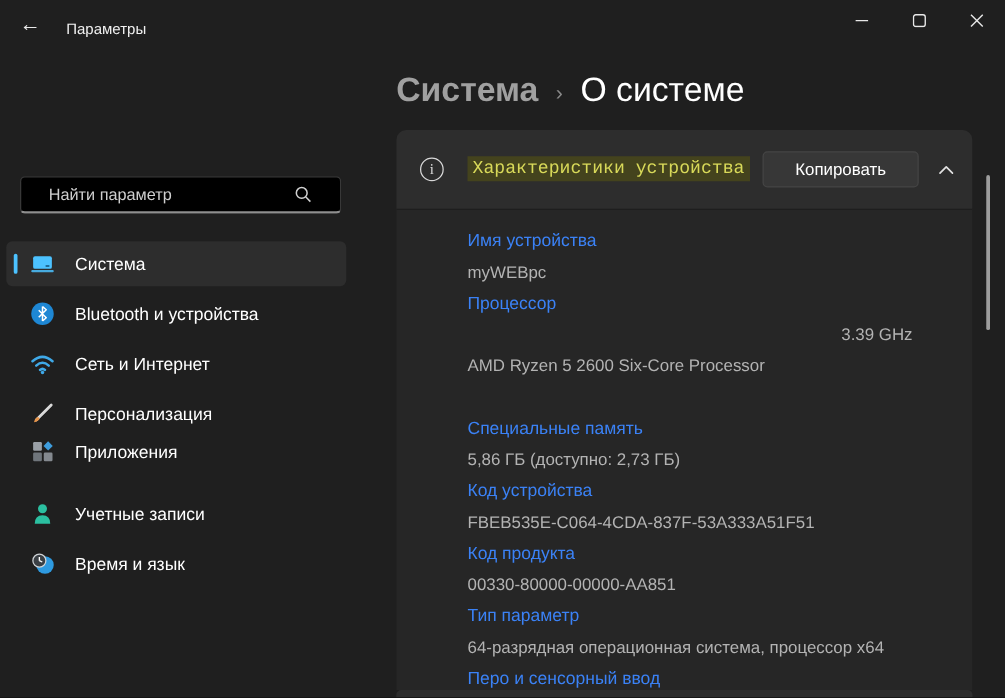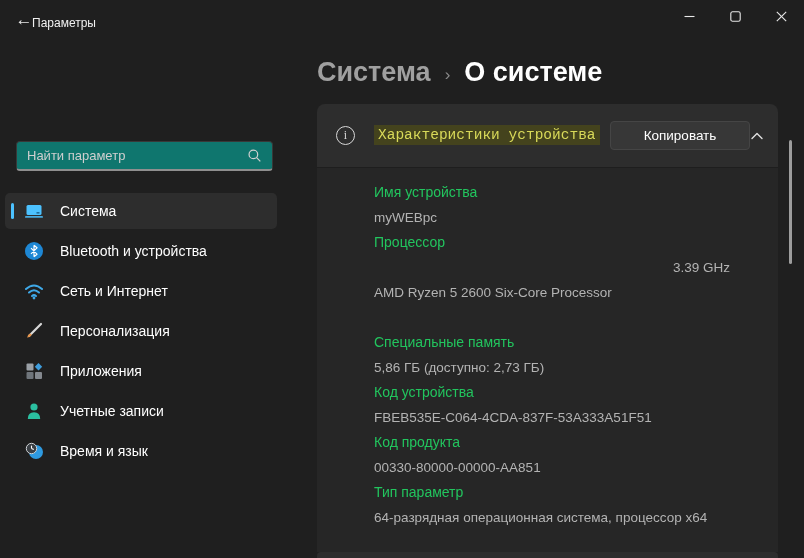--- a/index.html
+++ b/index.html
@@ -15,41 +15,41 @@
 
   
   .back-btn {
     position: absolute; left: 8px; top: 6px;
     width: 32px; height: 28px;
     display: flex; align-items: center; justify-content: center;
     border-radius: 4px; color: #e8e8e8; font-size: 17px;
     cursor: default;
   }
   .app-title {
-    position: absolute; left: 32px; top: 16px;
+    position: absolute; left: 53px; top: 16px;
     font-size: 12px; color: #f0f0f0;
   }
   .win-btn {
     position: absolute; top: 0; width: 46px; height: 32px;
     display: flex; align-items: center; justify-content: center;
   }
   .wb-min { left: 666px; }
   .wb-max { left: 712px; }
   .wb-close { left: 758px; }
 
   
   .search-box {
     position: absolute; left: 16px; top: 141px;
     width: 257px; height: 30px;
-    background: #0f766e;
+    background: #000000;
     border: 1px solid #383838;
     border-bottom: 2px solid #8f8f8f;
     border-radius: 4px;
     display: flex; align-items: center;
-    padding: 0 10px;
+    padding: 0 22px;
   }
   .search-box input {
     flex: 1; background: transparent; border: none; outline: none;
     color: #cfcfcf; font-size: 13px;
     font-family: "Liberation Sans", sans-serif;
   }
   .search-box input::placeholder { color: #cfcfcf; }
   .nav-item {
     position: absolute; left: 5px; width: 272px; height: 36px;
     border-radius: 5px;
@@ -72,21 +72,21 @@
     font-size: 14px; color: #ffffff; white-space: nowrap;
   }
 
   
   .breadcrumb {
     position: absolute; left: 317px; top: 57px;
     display: flex; align-items: center; gap: 14px;
   }
   .bc-parent { font-size: 27px; font-weight: 600; color: #a0a0a0; }
   .bc-sep { font-size: 17px; color: #8a8a8a; padding-top: 4px; }
-  .bc-current { font-size: 27px; font-weight: 700; color: #ffffff; }
+  .bc-current { font-size: 27px; font-weight: 400; color: #ffffff; }
 
   .card {
     position: absolute; left: 317px; top: 104px;
     width: 461px; height: 448px;
     border-radius: 8px 8px 0 0;
     overflow: hidden;
   }
   .card-header {
     position: relative; height: 64px;
     background: #2d2d2d;
@@ -104,42 +104,42 @@
     position: absolute; left: 57px; top: 21px;
     font-size: 14.5px;
     color: #d8d959;
     background: #44431d;
     padding: 2px 4px;
     white-space: nowrap;
     font-family: Liberation Mono, monospace;
   }
   .copy-btn {
     position: absolute; left: 293px; top: 17px;
-    width: 140px; height: 29px;
+    width: 125px; height: 29px;
     background: #373737;
     border: 1px solid #454545;
     border-radius: 4px;
     color: #ffffff; font-size: 13.5px;
     font-family: "Liberation Sans", sans-serif;
     display: flex; align-items: center; justify-content: center;
   }
   .chevron-btn {
     position: absolute; left: 428px; top: 20px;
     width: 24px; height: 24px;
     display: flex; align-items: center; justify-content: center;
   }
   .card-body {
     position: relative;
     height: 384px;
     background: #262626;
     padding: 12px 30px 0 57px;
   }
   .row-label {
     height: 25px; line-height: 25px;
-    font-size: 14px; color: #22c55e; white-space: nowrap;
+    font-size: 14px; color: #3b82f6; white-space: nowrap;
   }
   .row-value {
     position: relative;
     min-height: 25px; line-height: 25px;
     font-size: 13.5px; color: #b3b3b3;
     white-space: pre-line;
   }
   .value-right {
     position: absolute; left: 299px; top: 0;
     color: #b3b3b3;
@@ -228,21 +228,21 @@
   <div class="nav-item" style="top:313px">
     <span class="nav-icon">
       <svg width="20" height="20" viewBox="0 0 20 20">
         <path d="M17 3 L9 11 L7 13 L5 15" fill="none" stroke="#d8d8d8" stroke-width="2.2" stroke-linecap="round"></path>
         <path d="M6.5 12.5 Q4 13 3.2 16.8 Q7 16 7.8 13.8 Z" fill="#e8954a"></path>
       </svg>
     </span>
     <span class="nav-label">Персонализация</span>
   </div>
 
-  <div class="nav-item" style="top:353px">
+  <div class="nav-item" style="top:343px">
     <span class="nav-icon">
       <svg width="20" height="20" viewBox="0 0 20 20">
         <rect x="2.5" y="2.5" width="7" height="7" rx="1" fill="#9aa0a6"></rect>
         <rect x="2.5" y="11" width="7" height="7" rx="1" fill="#6f757b"></rect>
         <rect x="11" y="11" width="7" height="7" rx="1" fill="#84898f"></rect>
         <polygon points="14.5,2 18.2,5.7 14.5,9.4 10.8,5.7" fill="#3e9ddd"></polygon>
       </svg>
     </span>
     <span class="nav-label">Приложения</span>
   </div>
@@ -316,20 +316,24 @@
       <div class="spec-row">
         <div class="row-label">Код продукта</div>
         <div class="row-value">00330-80000-00000-AA851</div>
       </div>
 
       <div class="spec-row">
         <div class="row-label">Тип параметр</div>
         <div class="row-value">64-разрядная операционная система, процессор x64</div>
       </div>
 
+      <div class="spec-row">
+        <div class="row-label">Перо и сенсорный ввод</div>
+
+      </div>
 
     </div>
   </div>
 
   <div class="card-bottom-strip"></div>
   <div class="scrollbar-thumb"></div>
 
 </div>
 
 </body></html>

